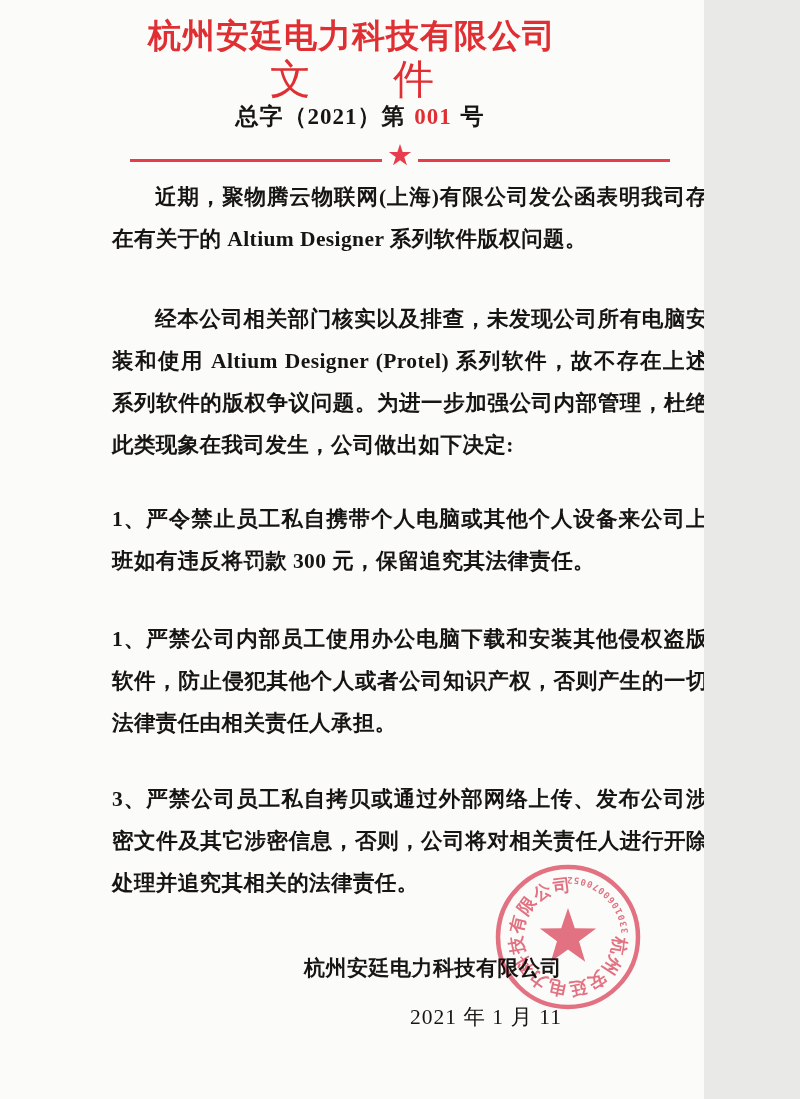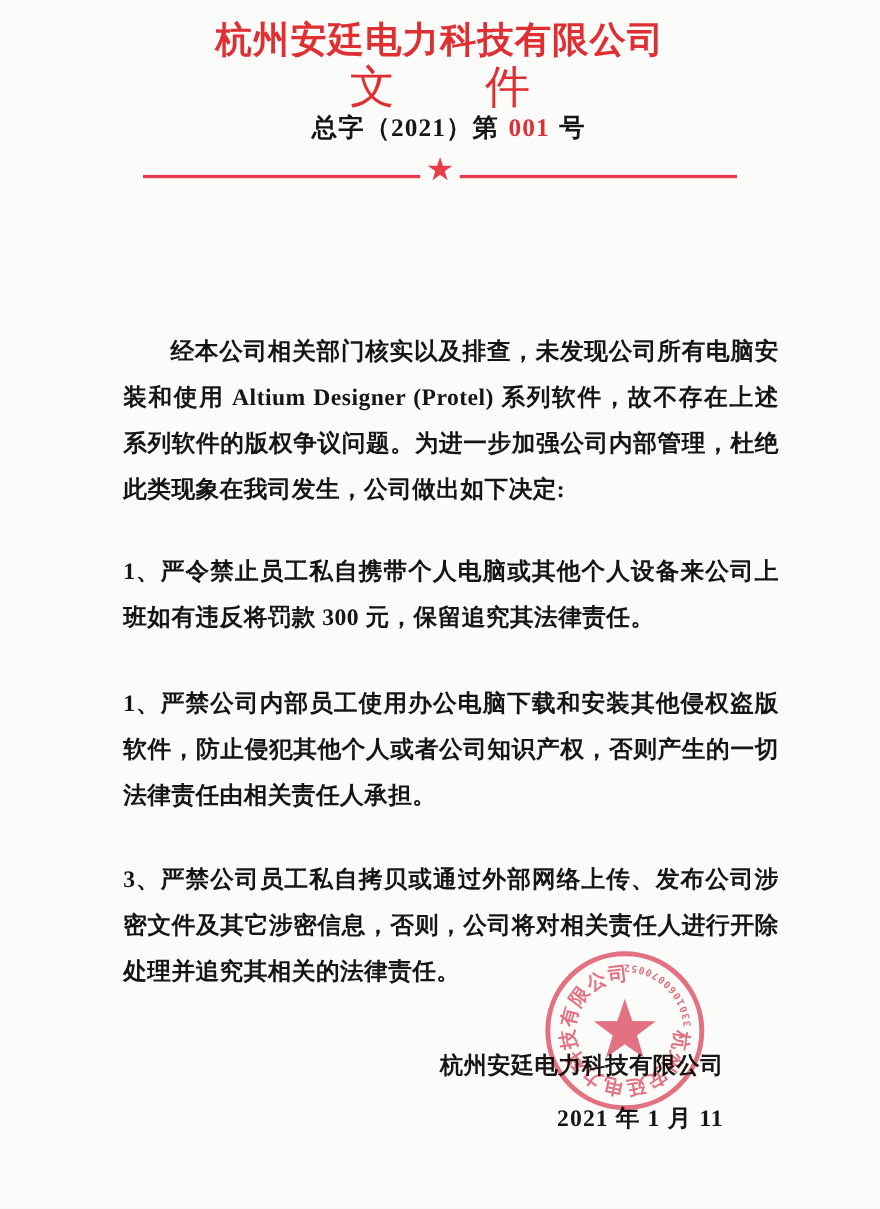--- a/index.html
+++ b/index.html
@@ -10,21 +10,21 @@
     --paper:#fbfbf9;
   }
   html,body{margin:0;padding:0;}
   body{
     width:800px;height:1099px;
     background:#e9e9e7;
     font-family:"Liberation Serif","DejaVu Serif",serif;
   }
   .page{
     position:relative;
-    width:800px;height:1099px;
+    width:704px;height:1099px;
     background:var(--paper);
     overflow:hidden;
   }
   .company-title{
     position:absolute;top:14px;left:0;right:0;
     text-align:center;
     font-size:33px;font-weight:bold;
     color:var(--title-red);
     letter-spacing:1px;
     white-space:nowrap;
@@ -74,21 +74,21 @@
   .i3{top:778px;}
   .signature{
     position:absolute;top:954px;right:142px;
     font-size:21px;font-weight:bold;
     color:var(--ink);
     letter-spacing:0.5px;
     white-space:nowrap;
   }
   .date{
     position:absolute;top:1002px;right:142px;
-    font-size:21.5px;font-weight:bold;
+    font-size:21.5px;font-weight:normal;
     color:var(--ink);
     letter-spacing:1px;
     white-space:nowrap;
   }
   .seal{
     position:absolute;left:486px;top:855px;
     width:164px;height:164px;
     opacity:0.85;
     mix-blend-mode:multiply;
   }
@@ -115,20 +115,21 @@
   <div class="doc-number">
     <span>总字（2021）第 </span><span class="num">001</span><span> 号</span>
   </div>
 
   <div class="divider">
     <div class="line"></div>
     <span class="star">★</span>
     <div class="line"></div>
   </div>
 
+  <div class="bodytext indent p1">近期，聚物腾云物联网(上海)有限公司发公函表明我司存在有关于的 Altium Designer 系列软件版权问题。</div>
 
   <div class="bodytext indent p2">经本公司相关部门核实以及排查，未发现公司所有电脑安装和使用 Altium Designer (Protel) 系列软件，故不存在上述系列软件的版权争议问题。为进一步加强公司内部管理，杜绝此类现象在我司发生，公司做出如下决定:</div>
 
   <div class="bodytext i1">1、严令禁止员工私自携带个人电脑或其他个人设备来公司上班如有违反将罚款 300 元，保留追究其法律责任。</div>
 
   <div class="bodytext i2">1、严禁公司内部员工使用办公电脑下载和安装其他侵权盗版软件，防止侵犯其他个人或者公司知识产权，否则产生的一切法律责任由相关责任人承担。</div>
 
   <div class="bodytext i3">3、严禁公司员工私自拷贝或通过外部网络上传、发布公司涉密文件及其它涉密信息，否则，公司将对相关责任人进行开除处理并追究其相关的法律责任。</div>
 
   <div class="signature">杭州安廷电力科技有限公司</div>

